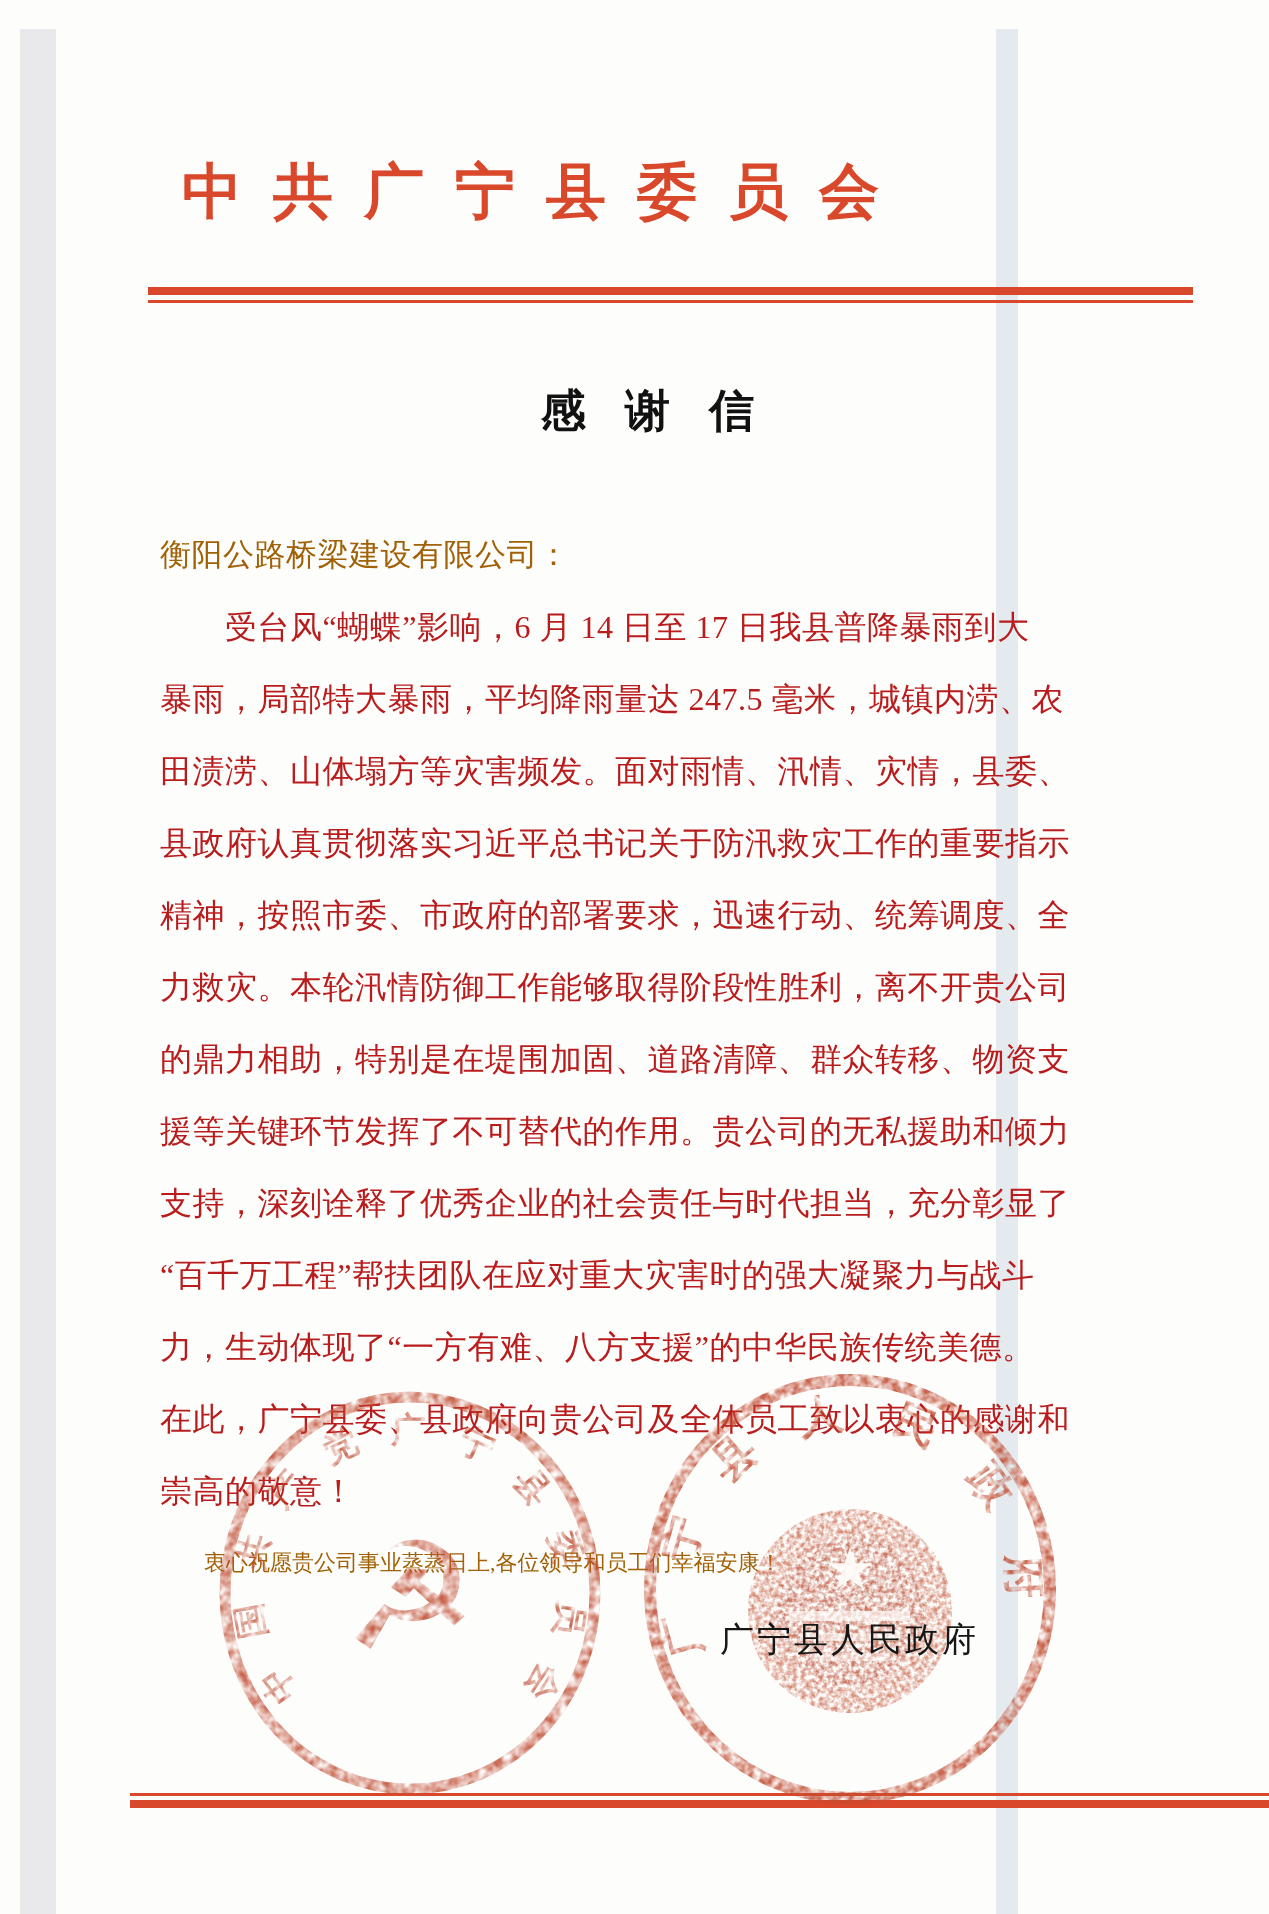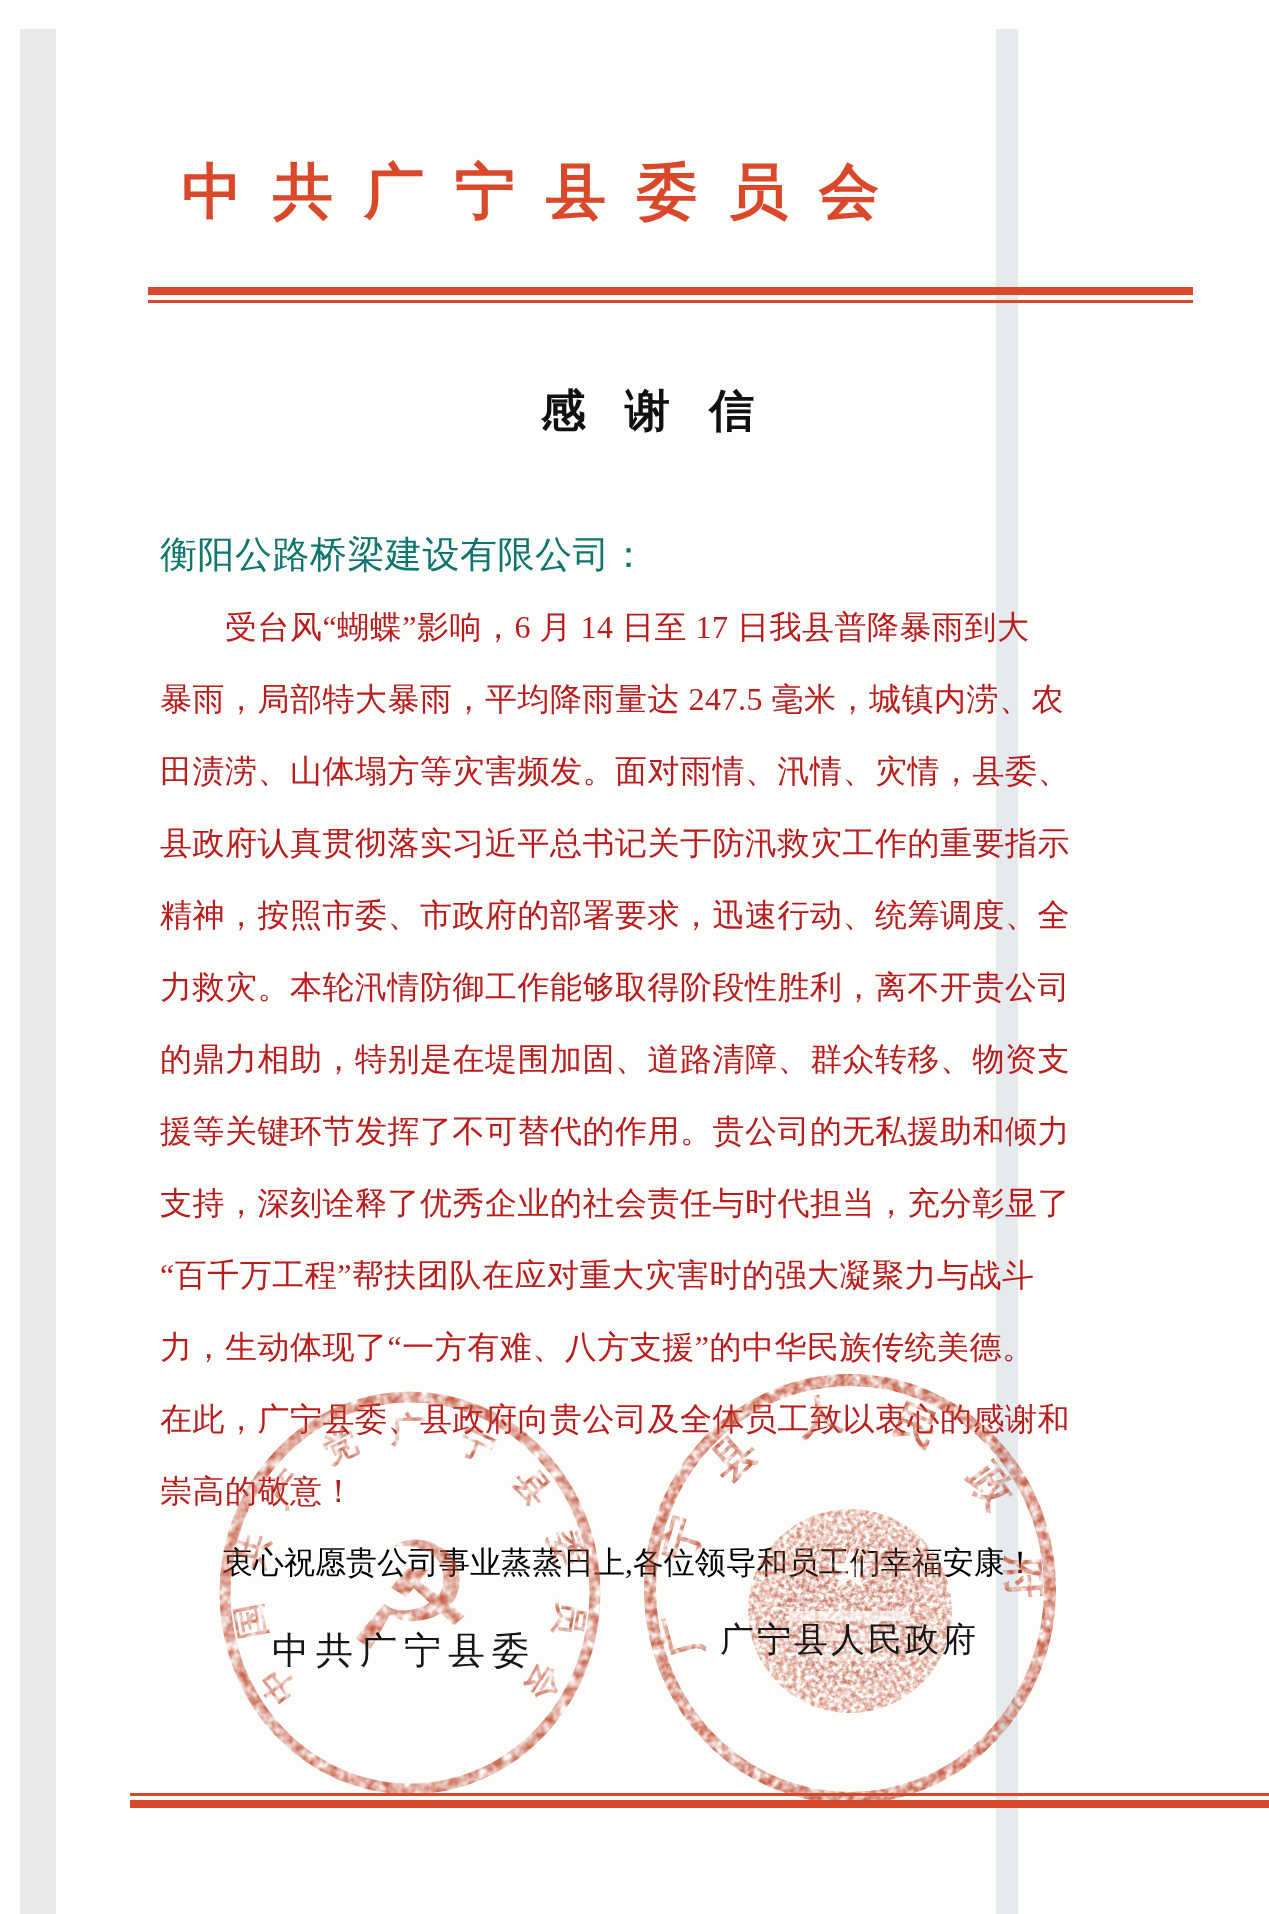--- a/index.html
+++ b/index.html
@@ -26,30 +26,30 @@
   .rule .thin{height:3px;background:#d9482a;margin-top:5px;}
   .rule-bottom .thin2{height:3px;background:#d9482a;}
   .rule-bottom .thick2{height:8px;background:#d9482a;margin-top:4px;}
 
   .doc-title{
     position:absolute;left:0;top:352px;width:1269px;text-align:center;
     font-size:45px;font-weight:bold;color:#111;letter-spacing:14px;margin:0;
   }
   .salutation{
     position:absolute;left:140px;top:490px;width:1000px;
-    font-size:37px;color:#0f766e;line-height:72px;letter-spacing:0.5px;white-space:nowrap;
+    font-size:31px;color:#a16207;line-height:72px;letter-spacing:0.5px;white-space:nowrap;
   }
   .body-text{
     position:absolute;left:140px;top:562px;width:1010px;
     font-size:32px;color:#b91c1c;line-height:72px;letter-spacing:0.5px;
     white-space:pre-line;
   }
   .closing-text{
     position:absolute;left:140px;top:1498px;width:1060px;
-    font-size:31px;color:#000000;line-height:72px;letter-spacing:0px;white-space:nowrap;
+    font-size:22px;color:#a16207;line-height:72px;letter-spacing:0px;white-space:nowrap;
   }
 
   .seal{position:absolute;z-index:2;}
   .seal-party{left:192px;top:1358px;}
   .seal-gov{left:618px;top:1342px;}
 
   .sig{position:absolute;z-index:3;color:#161616;white-space:nowrap;}
   .sig-party{left:252px;top:1597px;font-size:37px;letter-spacing:7px;}
   .sig-gov{left:700px;top:1588px;font-size:34px;letter-spacing:3px;font-family:Liberation Mono, monospace;}
   .sig-date{left:712px;top:1650px;font-size:33px;letter-spacing:2px;}
@@ -137,21 +137,20 @@
         <circle cx="212" cy="240" r="102" fill="#c9664a"></circle>
         <circle cx="212" cy="240" r="74" fill="#b94c31"></circle>
         <text class="symbol" x="212" y="218" font-size="58" text-anchor="middle" fill="#fdeee8" font-family="DejaVu Sans, Liberation Sans, sans-serif">★</text>
         <rect x="152" y="240" width="120" height="10" fill="#fdeee8" opacity="0.7"></rect>
         <rect x="162" y="262" width="100" height="8" fill="#fdeee8" opacity="0.6"></rect>
         <rect x="172" y="282" width="80" height="8" fill="#fdeee8" opacity="0.5"></rect>
       </g>
     </svg>
   </div>
 
-  <div class="sig sig-party">中共广宁县委</div>
   <div class="sig sig-gov">广宁县人民政府</div>
 
   <div class="rule rule-bottom">
     <div class="thin2"></div>
     <div class="thick2"></div>
   </div>
 
 </div>
 
 </body></html>

